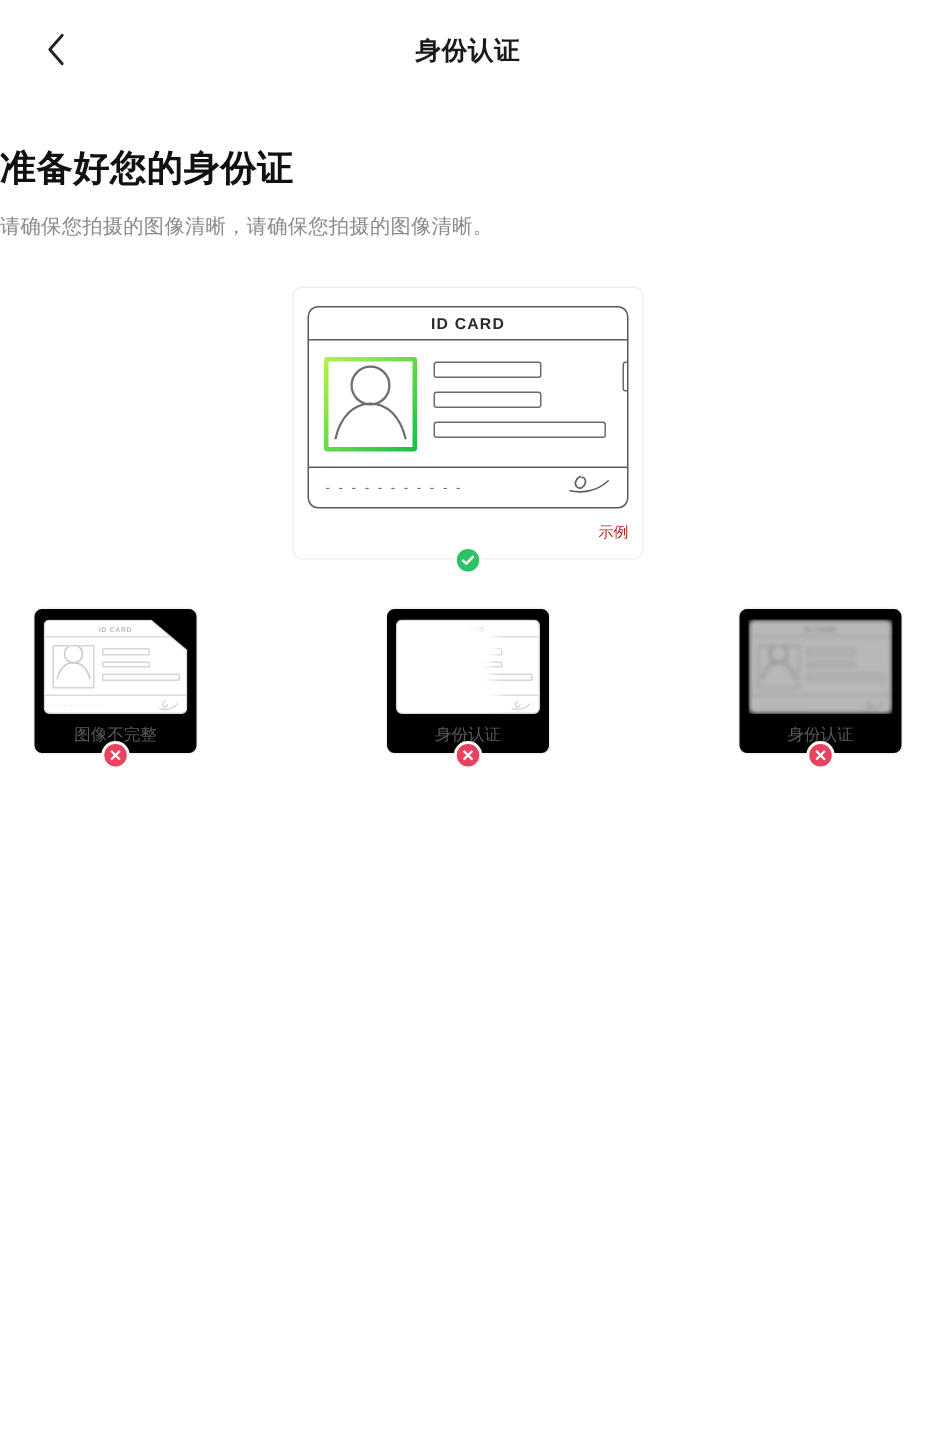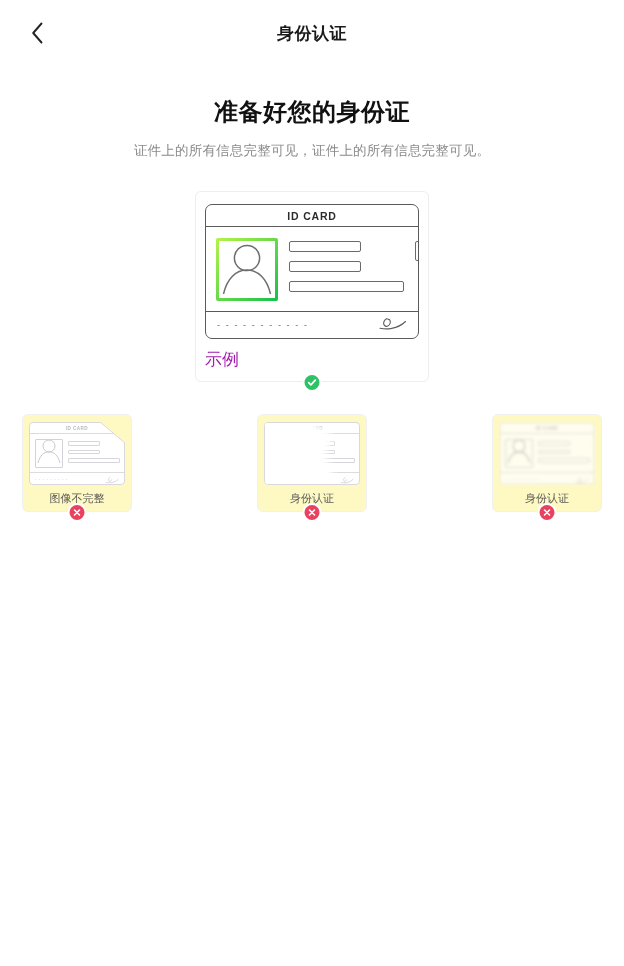--- a/index.html
+++ b/index.html
@@ -21,21 +21,21 @@
     width: 38px; height: 38px;
     display: flex; align-items: center; justify-content: center;
     cursor: pointer;
   }
   .back-btn svg { display: block; }
   .nav-title {
     font-size: 17px; font-weight: bold; color: #1a1a1a; letter-spacing: .5px;
   }
 
   
-  .heading { text-align: center; margin-top: 30px; }
+  .heading { margin-top: 30px; }
   .page-title {
     font-size: 24px; font-weight: bold; color: #111; letter-spacing: .5px;
   }
   .page-subtitle {
     margin-top: 14px; font-size: 13.5px; color: #8a8a8a; letter-spacing: .2px;
   }
 
   
   .example-wrap {
     position: relative; width: 234px; margin: 31px auto 0;
@@ -82,41 +82,41 @@
   }
   .idcard-foot {
     border-top: 1.3px solid #5a5a5a; height: 27px;
     display: flex; align-items: center; justify-content: space-between;
     padding: 0 11px;
   }
   .mrz-dashes {
     font-size: 9px; color: #6a6a6a; letter-spacing: 1.6px; line-height: 1;
   }
   .caption {
-    text-align: left; font-size: 17px; color: #a21caf; margin-top: 9px;
+    text-align: right; font-size: 10px; color: #b91c1c; margin-top: 9px;
   }
   .badge {
     position: absolute; left: 50%; transform: translateX(-50%);
     width: 19px; height: 19px; border-radius: 50%;
     display: flex; align-items: center; justify-content: center;
     border: 2px solid #fff;
   }
   .badge.ok { background: #2ec267; bottom: -10px; }
   .badge.bad { background: #e8425f; bottom: -10px; }
   .badge svg { display: block; }
 
   
   .bad-row {
     display: flex; justify-content: space-between;
     padding: 0 22px; margin-top: 32px;
   }
   .bad-item { position: relative; width: 110px; }
   .bad-box {
     border: 1px solid #f0f0f0; border-radius: 6px;
-    background: #fef9c3; padding: 7px 6px 5px;
+    background: #000000; padding: 7px 6px 5px;
   }
   .mini-card-holder { position: relative; overflow: hidden; }
   .mini-card {
     position: relative;
     border: 1px solid #d9d9dd; border-radius: 4px;
     background: #fff; overflow: hidden;
   }
   .mini-head {
     height: 11px; border-bottom: 1px solid #dcdce0;
     display: flex; align-items: center; justify-content: center;
@@ -184,21 +184,21 @@
         <svg width="13" height="22" viewBox="0 0 13 22" fill="none">
           <path d="M10.5 1.5 L2.2 11 L10.5 20.5" stroke="#222" stroke-width="1.9" stroke-linecap="round" stroke-linejoin="round"></path>
         </svg>
       </span>
     </div>
     <div class="nav-title">身份认证</div>
   </div>
 
   <div class="heading">
     <div class="page-title">准备好您的身份证</div>
-    <div class="page-subtitle">证件上的所有信息完整可见，证件上的所有信息完整可见。</div>
+    <div class="page-subtitle">请确保您拍摄的图像清晰，请确保您拍摄的图像清晰。</div>
   </div>
 
   <div class="example-wrap">
     <div class="example-box">
       <div class="idcard">
         <div class="idcard-head">
           <span class="idcard-head-text">ID CARD</span>
         </div>
         <div class="idcard-body">
           <div class="photo-frame">

